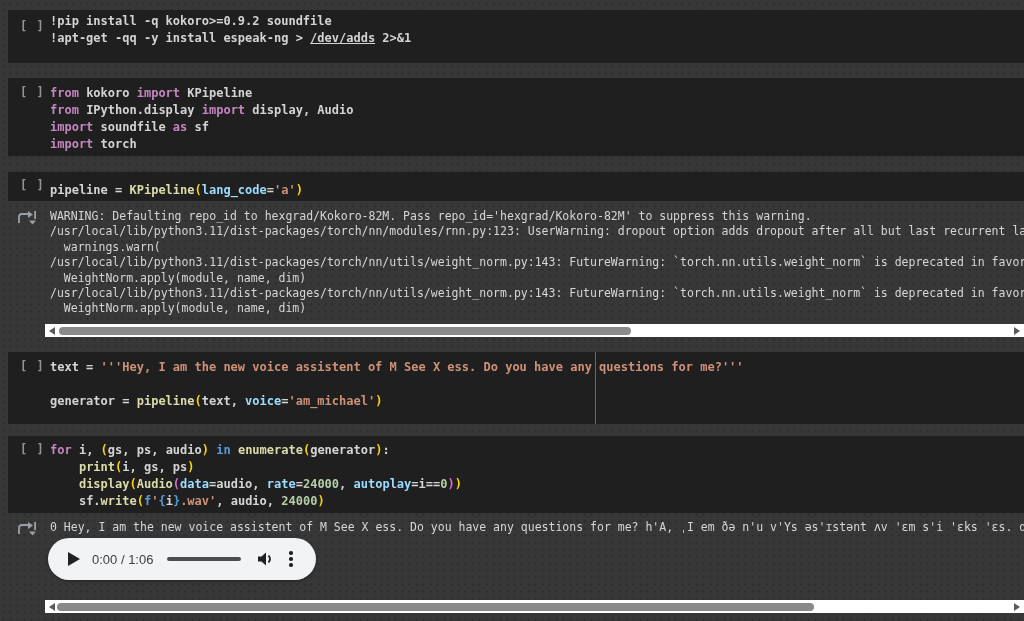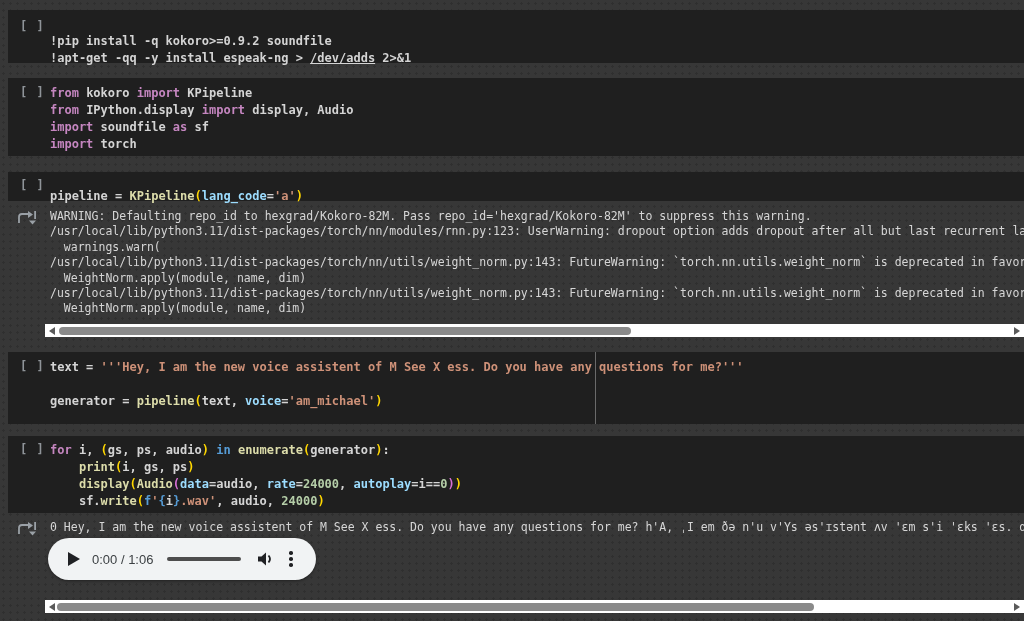--- a/index.html
+++ b/index.html
@@ -9,23 +9,23 @@
     background-image:radial-gradient(circle,#2f2f2f 1px,transparent 1.4px);
     background-size:7px 7px;
     font-family:"DejaVu Sans Mono",monospace;
   }
   .strip{position:absolute;top:0;left:8;right:0;height:7px;background:#3d3d3d;border-bottom:2px dotted #4c4c4c;}
   .cell{position:absolute;left:8px;right:0;background:#1f1f1f;}
   .prompt{position:absolute;left:12px;color:#8f9499;font-size:12px;font-weight:700;letter-spacing:1px;cursor:pointer;}
   pre{margin:0;white-space:pre;overflow:hidden;}
   .code{font-size:12px;line-height:17px;font-weight:700;margin-left:42px;}
   .code .line{height:17px;}
-  .c1{top:10px;height:53px;}  .c1 .code{padding-top:23px;}  .c1 .prompt{top:9px;}
+  .c1{top:10px;height:53px;}  .c1 .code{padding-top:3px;}  .c1 .prompt{top:9px;}
   .c2{top:78px;height:78px;}  .c2 .code{padding-top:7px;}  .c2 .prompt{top:7px;}
-  .c3{top:172px;height:29px;} .c3 .code{padding-top:16px;}  .c3 .prompt{top:6px;}
+  .c3{top:172px;height:29px;} .c3 .code{padding-top:10px;}  .c3 .prompt{top:6px;}
   .c4{top:352px;height:72px;} .c4 .code{padding-top:7px;}  .c4 .prompt{top:7px;}
   .c5{top:436px;height:77px;} .c5 .code{padding-top:6px;}  .c5 .prompt{top:6px;}
   .cursor-line{position:absolute;left:587px;top:0;bottom:0;width:1px;background:#6a6a6a;}
   .output{position:absolute;left:8px;right:0;color:#d6d6d6;}
   .out1{top:209px;}
   .out2{top:520px;}
   .out-text{font-size:11.5px;line-height:15.4px;font-weight:400;margin-left:42px;color:#d6d6d6;}
   .out-icon{position:absolute;left:8px;top:1px;width:22px;height:16px;cursor:pointer;}
   .scrollbar{position:absolute;left:45px;right:0;height:13px;background:#ffffff;}
   .sb1{top:324px;} .sb2{top:600px;}

